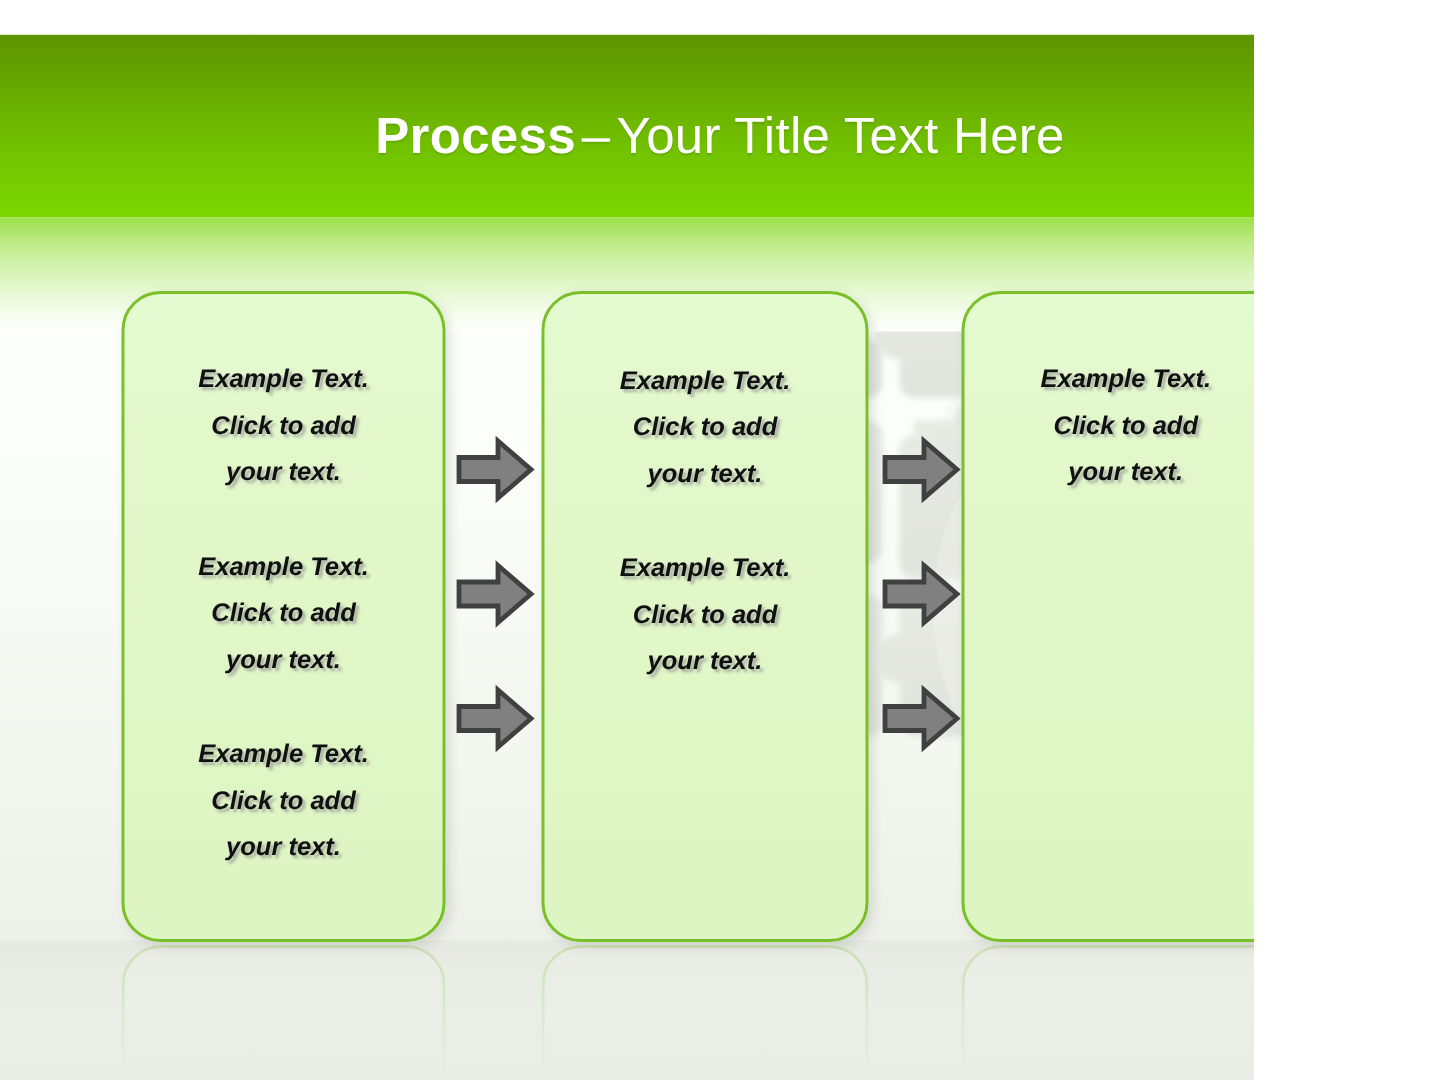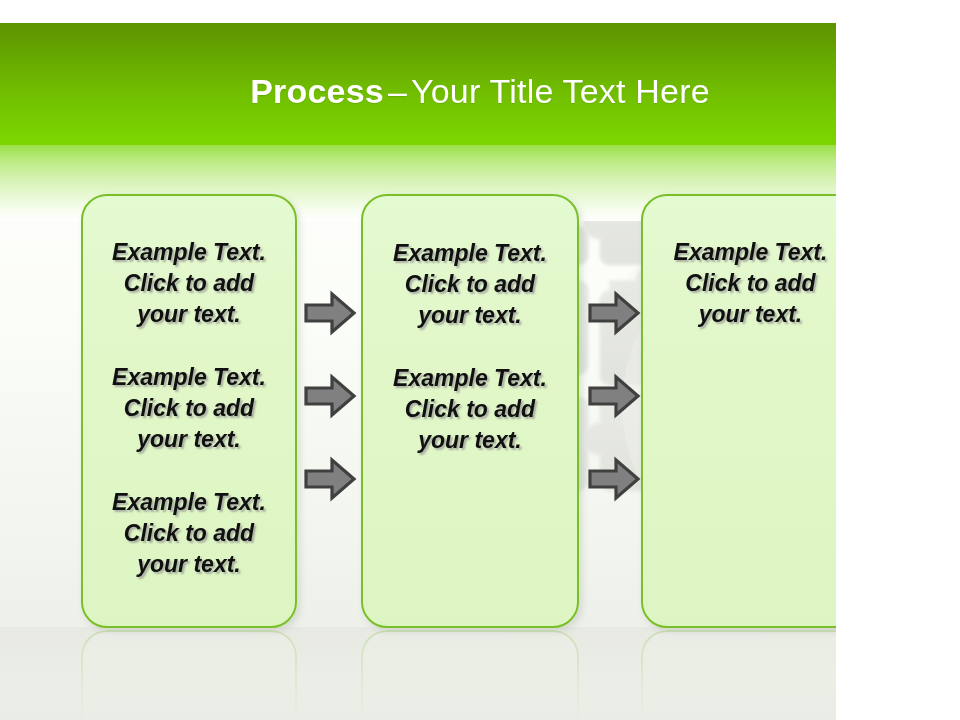--- a/index.html
+++ b/index.html
@@ -102,21 +102,21 @@
   }
   .pbox-inner {
     position: absolute;
     left: 0; right: 0; top: 0;
     padding: 0 12px;
   }
   .ptext {
     text-align: center;
     font-style: italic;
     font-weight: bold;
-    font-size: 23px;
+    font-size: 17px;
     line-height: 31px;
     color: #101010;
     text-shadow: 2px 2px 2px rgba(150,150,150,0.75);
     white-space: pre-line;
   }
   .ptext + .ptext { margin-top: 32px; }
 
   
   .reflect {
     position: absolute;

